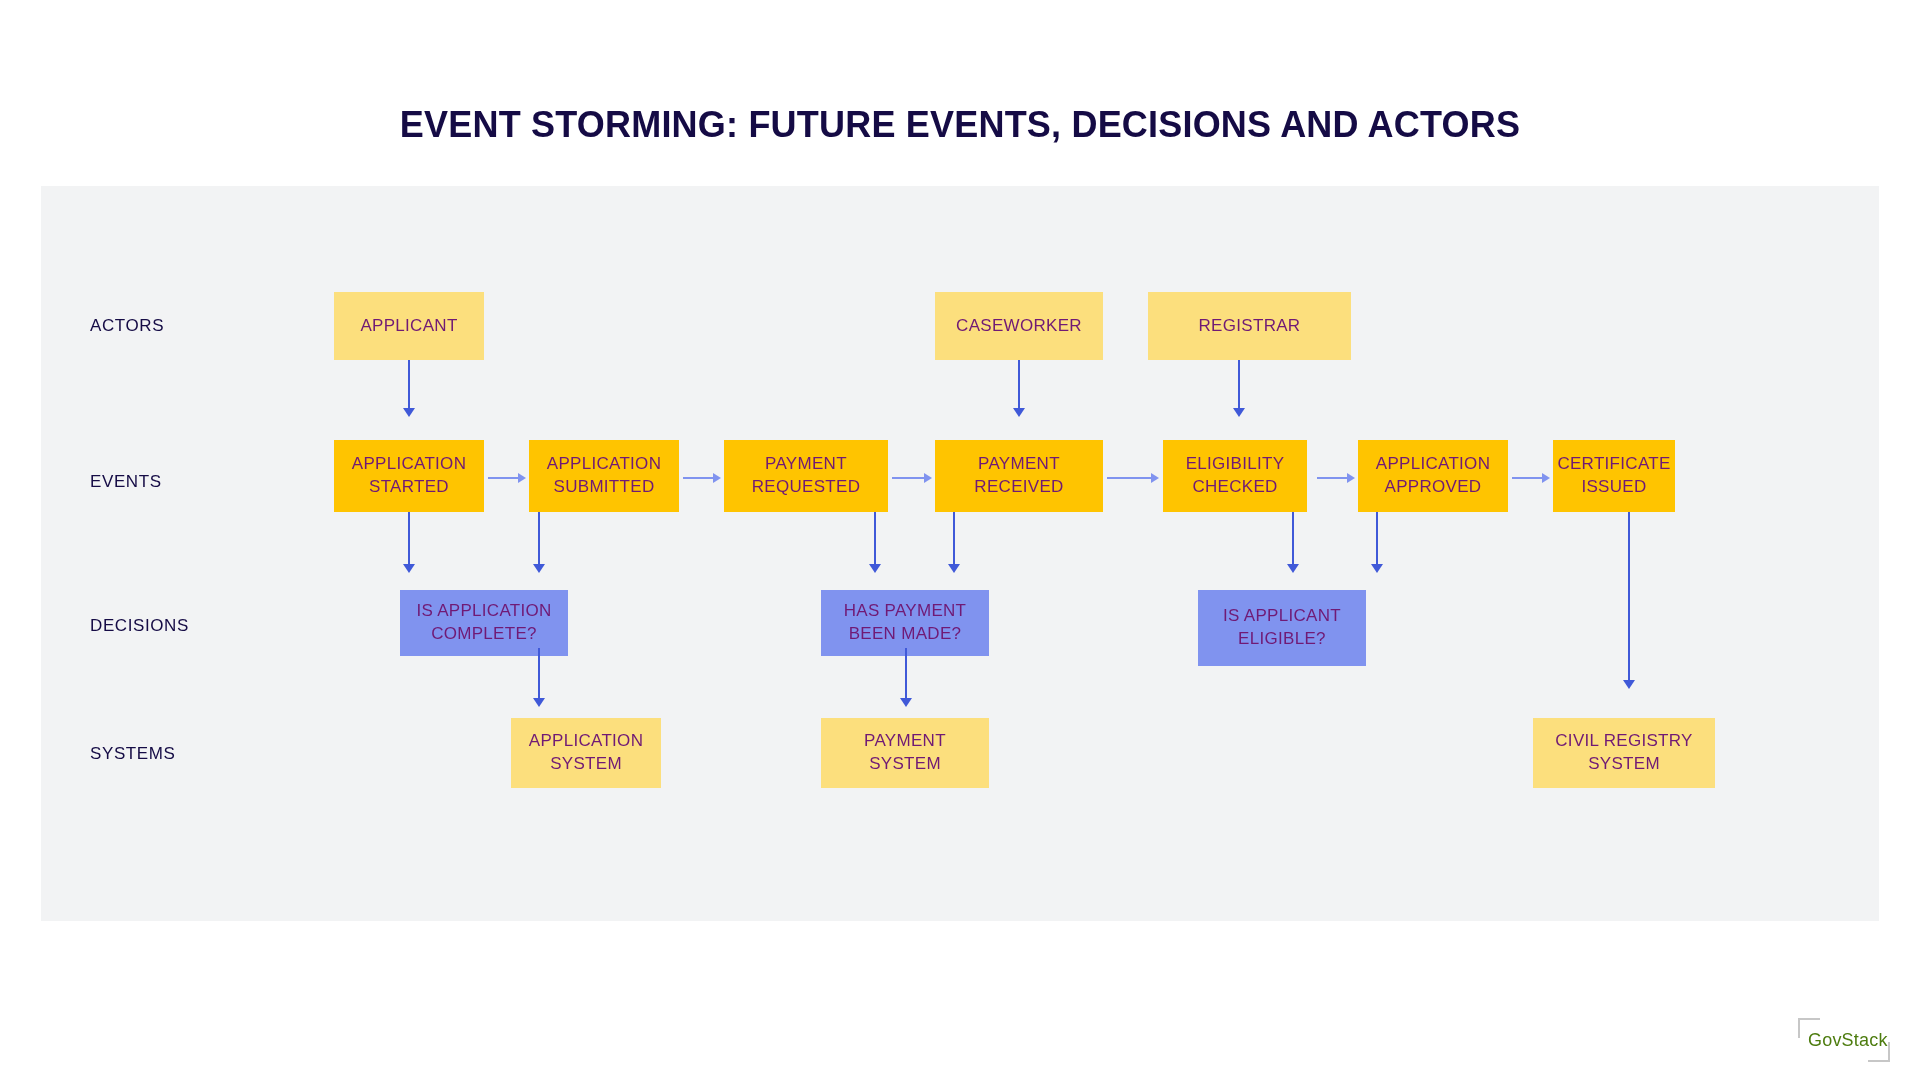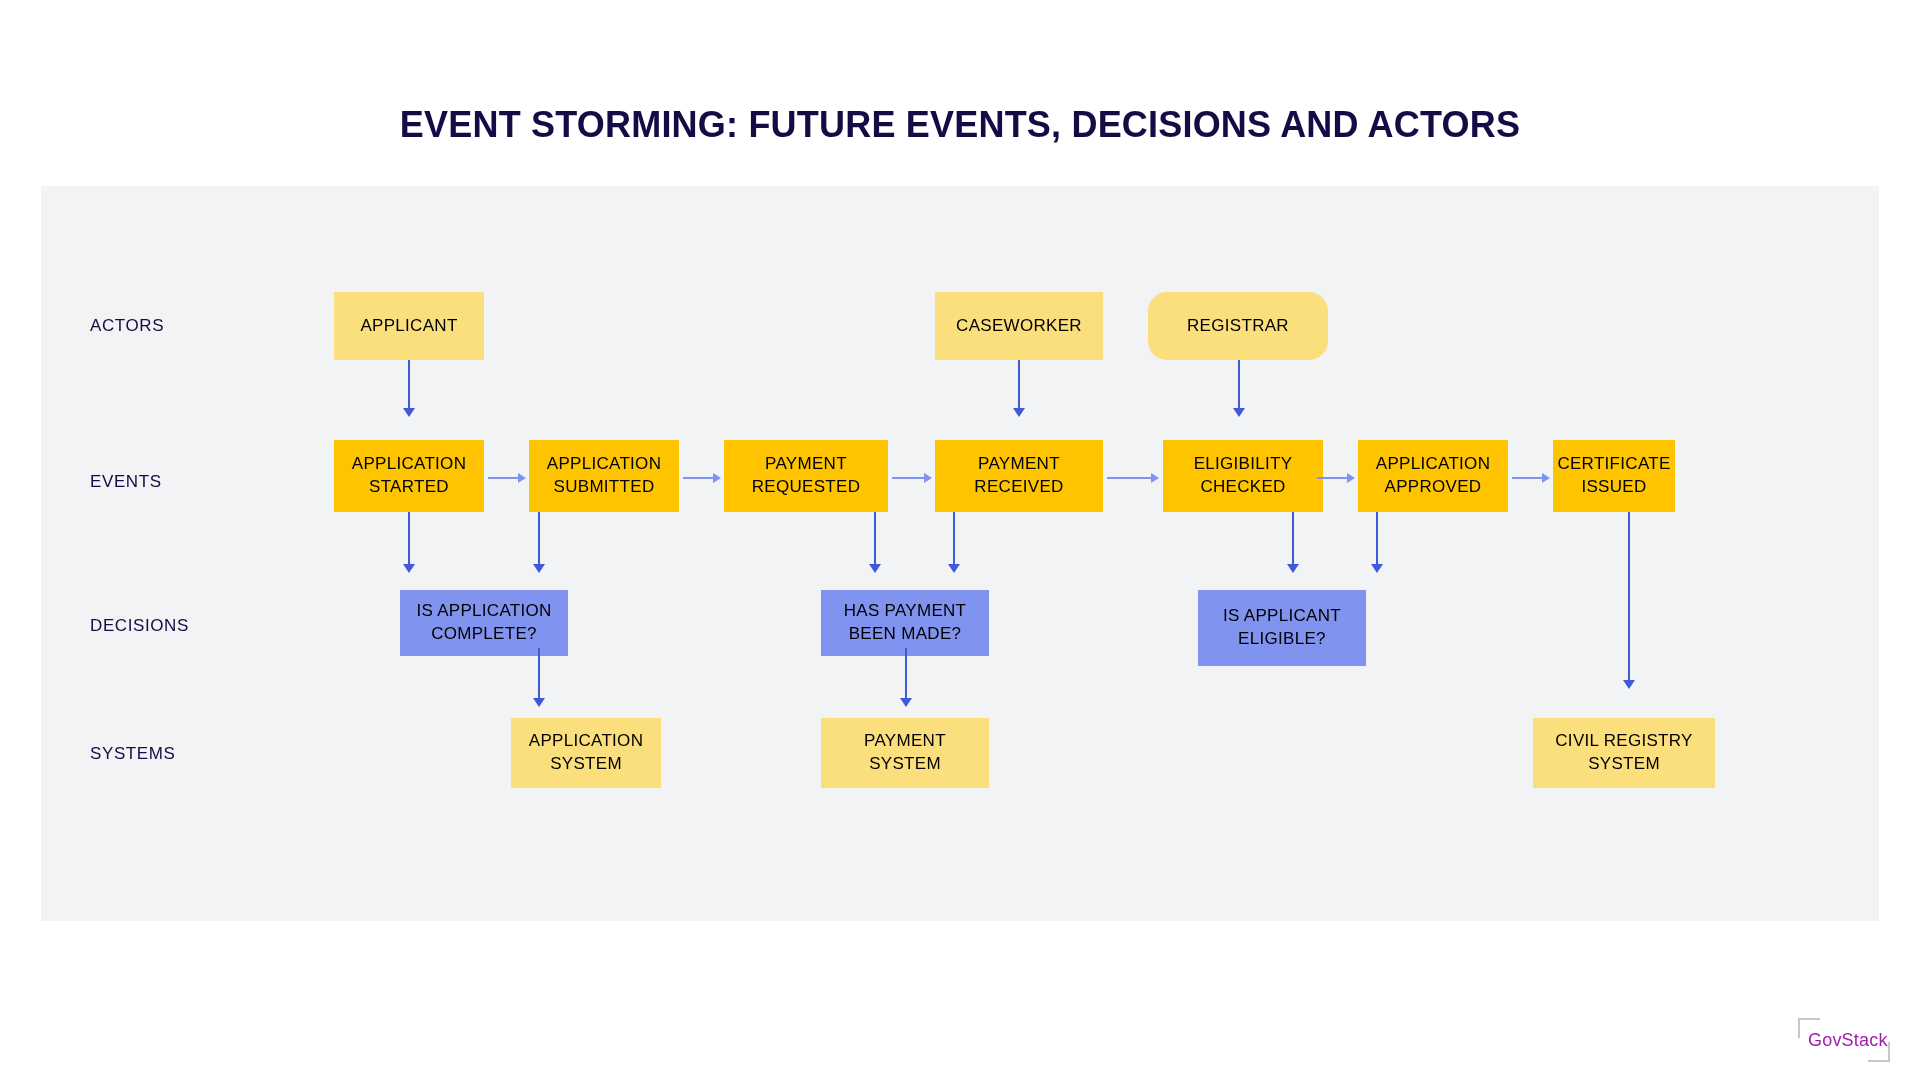--- a/index.html
+++ b/index.html
@@ -45,21 +45,21 @@
   
   .note {
     position: absolute;
     display: flex;
     align-items: center;
     justify-content: center;
     text-align: center;
     font-size: 17px;
     line-height: 1.35;
     letter-spacing: 0.3px;
-    color: #000000;
+    color: #701a75;
     padding: 4px 6px;
   }
   .note.actor   { background: #fcdf7d; }
   .note.event   { background: #ffc400; }
   .note.decision{ background: #8093ef; margin-top: 8px; }
   .note.system  { background: #fcdf7d; }
 
   
   .conn { position: absolute; background: #4059d8; }
   .conn.v { width: 2px; }
@@ -83,21 +83,21 @@
   
   .logo {
     position: absolute;
     left: 1798px; top: 1018px;
     width: 92px; height: 44px;
   }
   .logo .wordmark {
     position: absolute;
     left: 10px; top: 12px;
     font-size: 18px;
-    color: #a21caf;
+    color: #4d7c0f;
     letter-spacing: 0.2px;
     white-space: nowrap;
   }
   .logo .br-tl {
     position: absolute; left: 0; top: 0;
     width: 22px; height: 20px;
     border-left: 2px solid #c7c7c7;
     border-top: 2px solid #c7c7c7;
   }
   .logo .br-br {
@@ -122,21 +122,21 @@
   <div class="row-label" style="left:90px; top:472px;">EVENTS</div>
   <div class="row-label" style="left:90px; top:616px;">DECISIONS</div>
   <div class="row-label" style="left:90px; top:744px;">SYSTEMS</div>
 
   <div class="note actor" style="left:334px; top:292px; width:150px; height:68px;">
     <span>APPLICANT</span>
   </div>
   <div class="note actor" style="left:935px; top:292px; width:168px; height:68px;">
     <span>CASEWORKER</span>
   </div>
-  <div class="note actor" style="left:1148px; top:292px; width:180px; height:68px;border-radius:19px;">
+  <div class="note actor" style="left:1148px; top:292px; width:203px; height:68px;">
     <span>REGISTRAR</span>
   </div>
 
   <div class="conn v" style="left:408px; top:360px; height:50px;"></div>
   <div class="arrow-down" style="left:403px; top:408px;"></div>
 
   <div class="conn v" style="left:1018px; top:360px; height:50px;"></div>
   <div class="arrow-down" style="left:1013px; top:408px;"></div>
 
   <div class="conn v" style="left:1238px; top:360px; height:50px;"></div>
@@ -147,21 +147,21 @@
   </div>
   <div class="note event" style="left:529px; top:440px; width:150px; height:72px;">
     <span><span>APPLICATION</span><br><span>SUBMITTED</span></span>
   </div>
   <div class="note event" style="left:724px; top:440px; width:164px; height:72px;">
     <span><span>PAYMENT</span><br><span>REQUESTED</span></span>
   </div>
   <div class="note event" style="left:935px; top:440px; width:168px; height:72px;">
     <span><span>PAYMENT</span><br><span>RECEIVED</span></span>
   </div>
-  <div class="note event" style="left:1163px; top:440px; width:160px; height:72px;">
+  <div class="note event" style="left:1163px; top:440px; width:144px; height:72px;">
     <span><span>ELIGIBILITY</span><br><span>CHECKED</span></span>
   </div>
   <div class="note event" style="left:1358px; top:440px; width:150px; height:72px;">
     <span><span>APPLICATION</span><br><span>APPROVED</span></span>
   </div>
   <div class="note event" style="left:1553px; top:440px; width:122px; height:72px;">
     <span><span>CERTIFICATE</span><br><span>ISSUED</span></span>
   </div>
 
   <div class="conn h" style="left:488px; top:477px; width:30px;"></div>

